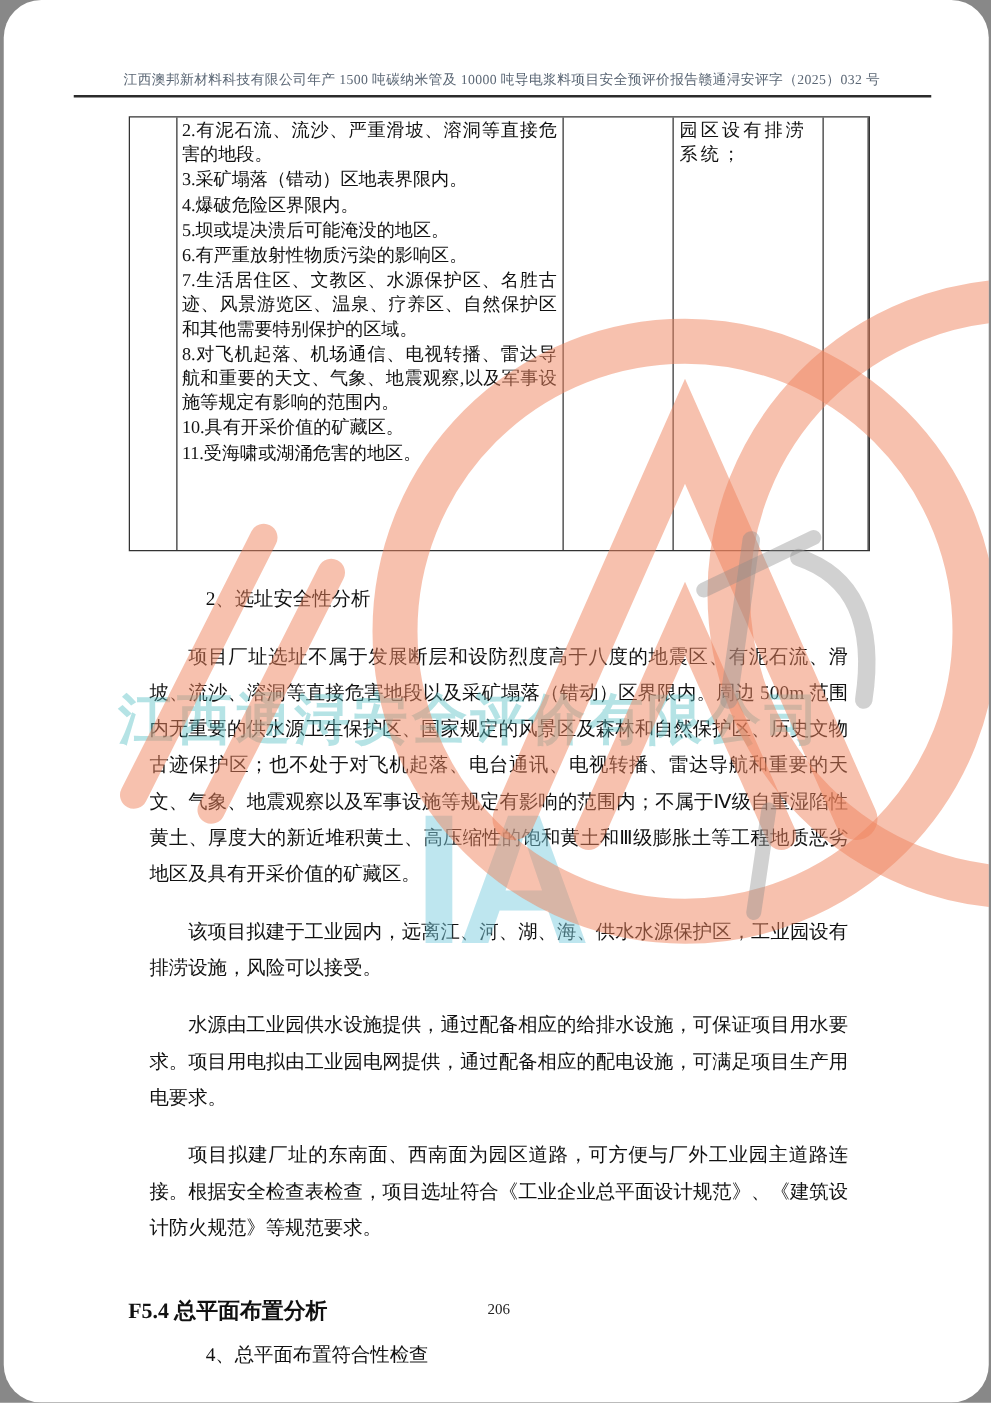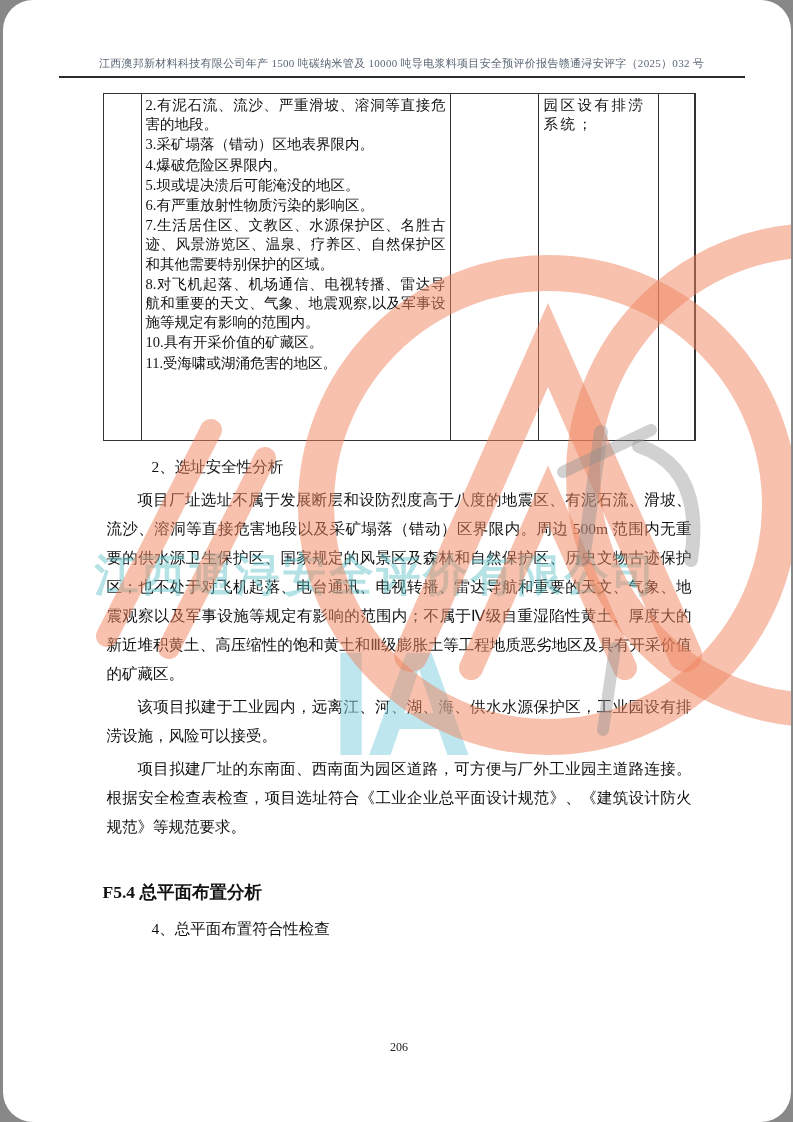--- a/index.html
+++ b/index.html
@@ -25,21 +25,21 @@
   .c2 { width:309px; padding:1px 3px 0 3px; font-size:14.5px; line-height:19.2px; text-align:justify; }
   .c3 { width:88px; }
   .c4 { width:120px; padding:2px 5px 0 5px; font-size:14.5px; line-height:19.3px; letter-spacing:2.5px; }
   .c5 { flex:1; border-right:none; }
   .titem { margin:1px; }
   
   .bodytext {
     position:absolute; left:100px; top:448px; width:593px;
     font-size:15.5px; line-height:29px; text-align:justify;
   }
-  .bodytext p { margin:4px; text-indent:31px; }
+  .bodytext p { margin:17px; text-indent:31px; }
   .bodytext .sub { text-indent:45px; }
   .bodytext .h2 {
     margin:36px 0 0 0; text-indent:0; font-weight:bold; font-size:17.5px; line-height:30px;
   }
   .bodytext .item { text-indent:45px; margin-top:7px; }
   
   .pageno {
     position:absolute; top:1040px; left:0; width:793px;
     text-align:center; font-size:12px; color:#222;
   }
@@ -84,20 +84,21 @@
     <div class="c c4">
       <span>园区设有排涝系统；</span>
     </div>
     <div class="c c5"></div>
   </div>
 
   <div class="bodytext">
     <p class="sub">2、选址安全性分析</p>
     <p>项目厂址选址不属于发展断层和设防烈度高于八度的地震区、有泥石流、滑坡、流沙、溶洞等直接危害地段以及采矿塌落（错动）区界限内。周边 500m 范围内无重要的供水源卫生保护区、国家规定的风景区及森林和自然保护区、历史文物古迹保护区；也不处于对飞机起落、电台通讯、电视转播、雷达导航和重要的天文、气象、地震观察以及军事设施等规定有影响的范围内；不属于Ⅳ级自重湿陷性黄土、厚度大的新近堆积黄土、高压缩性的饱和黄土和Ⅲ级膨胀土等工程地质恶劣地区及具有开采价值的矿藏区。</p>
     <p>该项目拟建于工业园内，远离江、河、湖、海、供水水源保护区，工业园设有排涝设施，风险可以接受。</p>
+    <p>水源由工业园供水设施提供，通过配备相应的给排水设施，可保证项目用水要求。项目用电拟由工业园电网提供，通过配备相应的配电设施，可满足项目生产用电要求。</p>
     <p>项目拟建厂址的东南面、西南面为园区道路，可方便与厂外工业园主道路连接。根据安全检查表检查，项目选址符合《工业企业总平面设计规范》、《建筑设计防火规范》等规范要求。</p>
     <p class="h2">F5.4 总平面布置分析</p>
     <p class="item">4、总平面布置符合性检查</p>
   </div>
 
   <div class="pageno">206</div>
 
   <div class="wm-company">江西通浔安全评价有限公司</div>
 
   <div class="wm-ia">IA</div>

